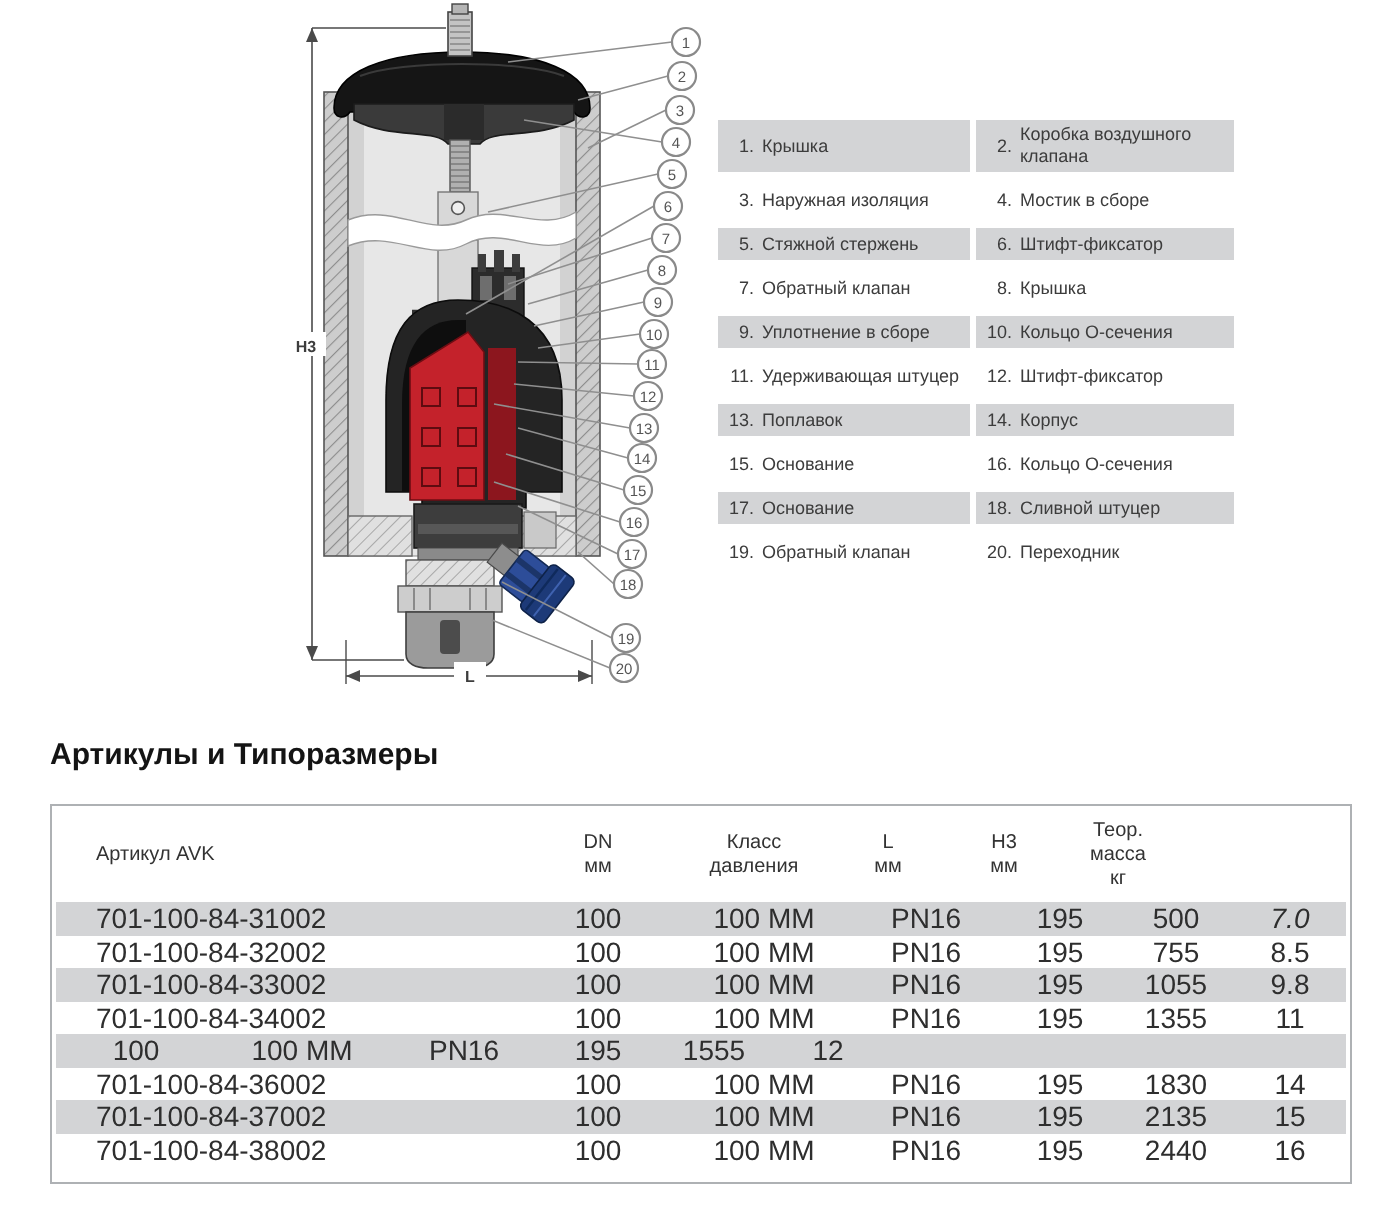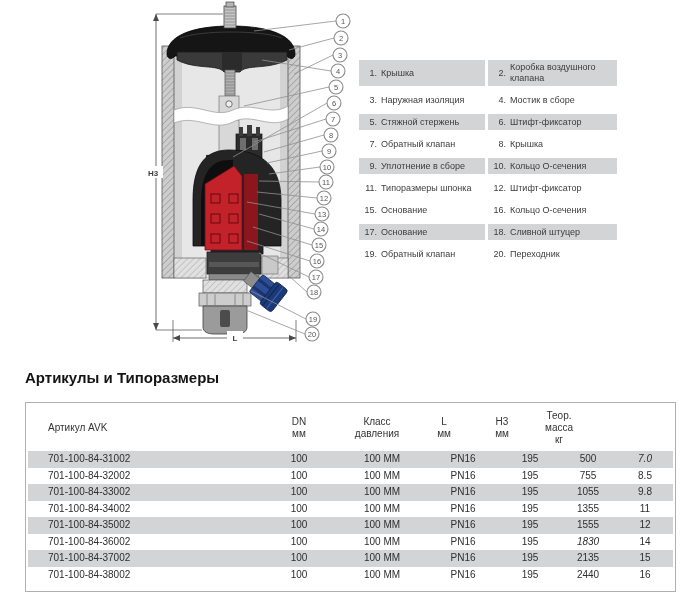--- a/index.html
+++ b/index.html
@@ -25,21 +25,21 @@
 
   
   #spec{position:absolute;left:25px;top:402px;width:651px;box-sizing:border-box;
         border:1px solid #aeb1b4;background:#fff;padding:2px 2px 8px 2px;}
   .thead{display:flex;min-height:46px;}
   .th{display:flex;align-items:center;justify-content:center;text-align:center;box-sizing:border-box;
       font-size:10px;line-height:12px;color:#333;white-space:pre-line;}
   .th.c0{justify-content:flex-start;text-align:left;padding-left:20px;}
   .trow{display:flex;height:16.5px;}
   .trow.gray{background:#d3d4d6;}
-  .td{font-size:10px;line-height:16.5px;color:#2e2e2e;text-align:center;box-sizing:border-box;overflow:hidden;}
+  .td{font-size:14px;line-height:16.5px;color:#2e2e2e;text-align:center;box-sizing:border-box;overflow:hidden;}
   .td.c0{text-align:left;padding-left:20px;}
 </style>
 </head>
 <body>
 
 <div id="canvas">
 
   <svg id="diagram" viewBox="130 0 230 350" xmlns="http://www.w3.org/2000/svg">
     <defs>
       <pattern id="hW" width="4.5" height="4.5" patternUnits="userSpaceOnUse" patternTransform="rotate(45)">
@@ -277,25 +277,35 @@
           <span class="plabel">Уплотнение в сборе</span>
         </div>
         <div class="pcell c2">
           <span class="pnum">10.</span>
           <span class="plabel">Кольцо О-сечения</span>
         </div>
       </div>
       <div class="prow">
         <div class="pcell c1">
           <span class="pnum">11.</span>
-          <span class="plabel">Типоразмеры шпонка</span>
+          <span class="plabel">Удерживающая штуцер</span>
         </div>
         <div class="pcell c2">
           <span class="pnum">12.</span>
           <span class="plabel">Штифт-фиксатор</span>
+        </div>
+      </div>
+      <div class="prow gray">
+        <div class="pcell c1">
+          <span class="pnum">13.</span>
+          <span class="plabel">Поплавок</span>
+        </div>
+        <div class="pcell c2">
+          <span class="pnum">14.</span>
+          <span class="plabel">Корпус</span>
         </div>
       </div>
       <div class="prow">
         <div class="pcell c1">
           <span class="pnum">15.</span>
           <span class="plabel">Основание</span>
         </div>
         <div class="pcell c2">
           <span class="pnum">16.</span>
           <span class="plabel">Кольцо О-сечения</span>
@@ -370,35 +380,34 @@
       <div class="trow">
         <div class="td c0" style="width: 231px;">701-100-84-34002</div>
         <div class="td c1" style="width: 80px;">100</div>
         <div class="td c2" style="width: 86px;">100 ММ</div>
         <div class="td c3" style="width: 76px;">PN16</div>
         <div class="td c4" style="width: 58px;">195</div>
         <div class="td c5" style="width: 58px;">1355</div>
         <div class="td c6" style="width: 56px;">11</div>
       </div>
       <div class="trow gray">
-        <div class="td c0" style="width: 231px;">701-100-84-35002</div>
         <div class="td c1" style="width: 80px;">100</div>
         <div class="td c2" style="width: 86px;">100 ММ</div>
         <div class="td c3" style="width: 76px;">PN16</div>
         <div class="td c4" style="width: 58px;">195</div>
         <div class="td c5" style="width: 58px;">1555</div>
         <div class="td c6" style="width: 56px;">12</div>
       </div>
       <div class="trow">
         <div class="td c0" style="width: 231px;">701-100-84-36002</div>
         <div class="td c1" style="width: 80px;">100</div>
         <div class="td c2" style="width: 86px;">100 ММ</div>
         <div class="td c3" style="width: 76px;">PN16</div>
         <div class="td c4" style="width: 58px;">195</div>
-        <div class="td c5" style="width: 58px; font-style: italic;">1830</div>
+        <div class="td c5" style="width: 58px;">1830</div>
         <div class="td c6" style="width: 56px;">14</div>
       </div>
       <div class="trow gray">
         <div class="td c0" style="width: 231px;">701-100-84-37002</div>
         <div class="td c1" style="width: 80px;">100</div>
         <div class="td c2" style="width: 86px;">100 ММ</div>
         <div class="td c3" style="width: 76px;">PN16</div>
         <div class="td c4" style="width: 58px;">195</div>
         <div class="td c5" style="width: 58px;">2135</div>
         <div class="td c6" style="width: 56px;">15</div>

